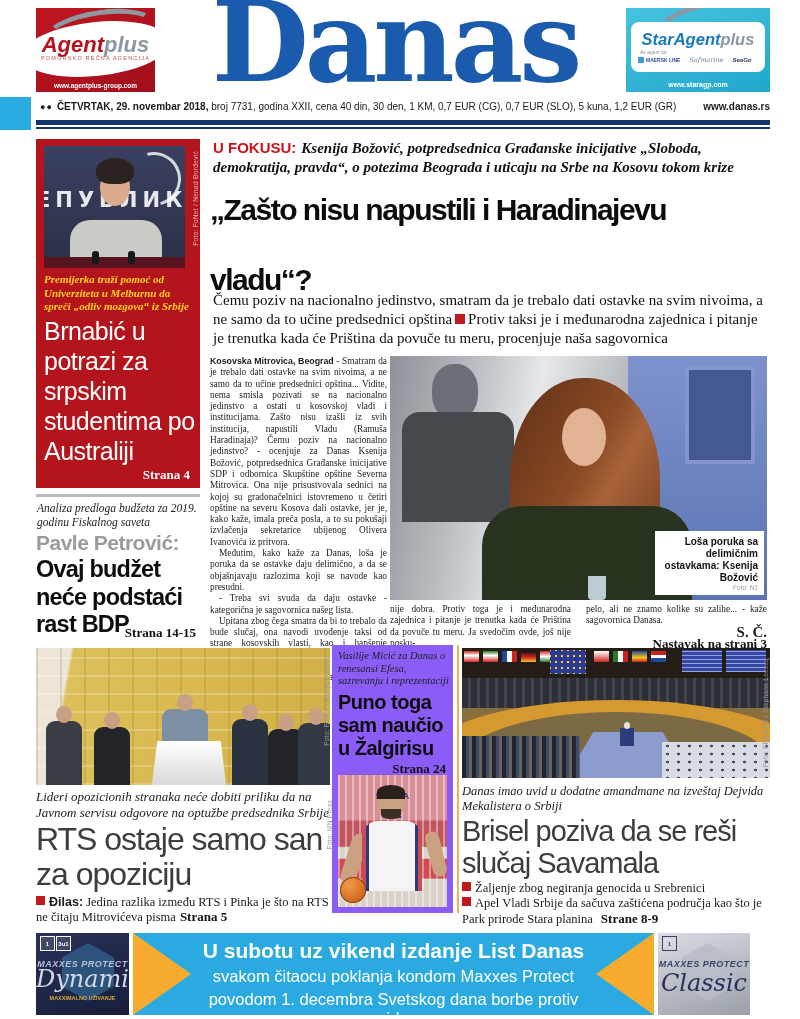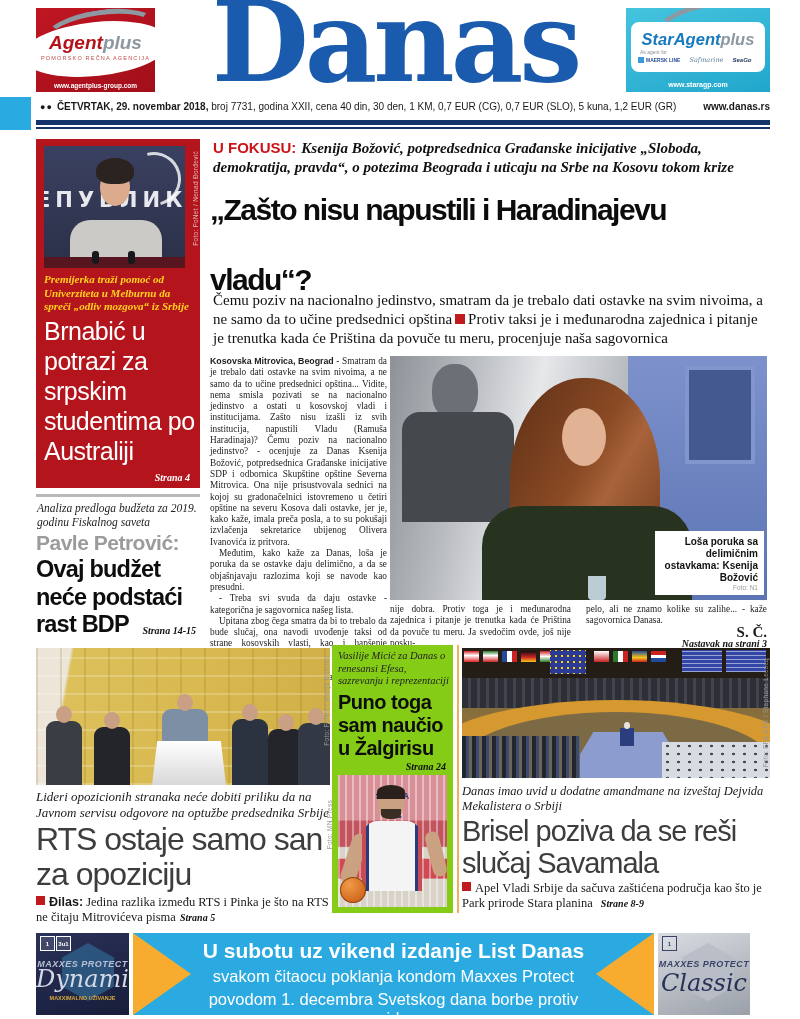--- a/index.html
+++ b/index.html
@@ -1,31 +1,31 @@
 <!DOCTYPE html>
 <html><head>
 <meta charset="utf-8">
 <style>
   html,body{margin:0;padding:0;background:#e8e8e8;}
   #page{position:relative;width:800px;height:1019px;background:#fff;overflow:hidden;
         font-family:"Liberation Sans",sans-serif;color:#111;}
   .abs{position:absolute;}
-  .pg{font-family:"Liberation Serif",serif;font-style:italic;font-weight:bold;font-size:10px;color:#111;}
+  .pg{font-family:"Liberation Serif",serif;font-weight:bold;font-size:13px;color:#111;}
   .sq{display:inline-block;width:9px;height:9px;background:#c01a1e;margin:0 4px 0 0;vertical-align:1px;}
   .vcred{position:absolute;writing-mode:vertical-rl;transform:rotate(180deg);
          font-size:6.5px;color:#999;letter-spacing:.3px;white-space:nowrap;}
   .cap-title{font-size:10px;line-height:12px;font-weight:bold;color:#111;}
   .cap-credit{font-size:6.5px;color:#9a9a9a;}
 
   
   #ad-left{left:36px;top:8px;width:119px;height:84px;background:linear-gradient(150deg,#c01622,#a10f1a);overflow:hidden;}
   #ad-left .oval{position:absolute;left:-14px;top:14px;width:148px;height:54px;background:#fff;border-radius:50%;transform:rotate(-6deg);}
   #ad-left .swoosh{position:absolute;left:8px;top:2px;width:104px;height:34px;border-radius:50%;
         border:5px solid transparent;border-top-color:#8d98a1;transform:rotate(-8deg);}
-  #ad-left .brand{position:absolute;left:0;top:24px;width:100%;text-align:center;font-style:italic;font-weight:bold;font-size:19px;color:#b5121b;}
+  #ad-left .brand{position:absolute;left:0;top:24px;width:100%;text-align:center;font-style:italic;font-weight:bold;font-size:22px;color:#b5121b;}
   #ad-left .brand .b2{color:#8d98a1;}
   #ad-left .tag{position:absolute;left:0;top:47px;width:100%;text-align:center;font-size:5.5px;letter-spacing:1.2px;color:#c0504d;}
   #ad-left .url{position:absolute;left:0;bottom:3px;width:100%;text-align:center;font-size:6.5px;font-weight:bold;color:#fff;}
 
   #masthead-title{left:170px;top:-10px;width:450px;height:104px;text-align:center;
       font-family:"DejaVu Serif",serif;font-weight:bold;font-size:112px;line-height:104px;
       letter-spacing:-4px;color:#1a5bad;}
 
   #ad-right{left:626px;top:8px;width:144px;height:84px;background:linear-gradient(160deg,#45c4de,#21a6cc);overflow:hidden;}
   #ad-right .card{position:absolute;left:5px;top:14px;width:134px;height:50px;background:#fff;border-radius:8px;}
@@ -116,21 +116,21 @@
   .man::before{content:"";position:absolute;top:-15px;left:50%;margin-left:-8px;width:16px;height:17px;border-radius:50%;background:#c9a083;}
   #rts-podium{position:absolute;left:116px;bottom:0;width:74px;height:44px;
       background:linear-gradient(#ffffff,#d8d8d8);clip-path:polygon(7% 0,93% 0,100% 100%,0 100%);}
   #rts-kicker{left:36px;top:789px;width:296px;font-family:"Liberation Serif",serif;font-style:italic;font-size:13px;line-height:15.5px;color:#1a1a1a;}
   #rts-headline{left:36px;top:822px;width:296px;font-size:32px;line-height:35px;letter-spacing:-1px;color:#3d3d3d;}
   #rts-bullet{left:36px;top:895px;width:296px;font-family:"Liberation Serif",serif;font-size:12.5px;line-height:14.5px;color:#1a1a1a;}
   #rts-bullet .lbl{font-weight:bold;font-family:"Liberation Sans",sans-serif;font-size:12.5px;}
   #rts-bullet .pg{margin-left:4px;}
 
   
-  #micic-box{left:332px;top:645px;width:121px;height:268px;background:#84cc16;}
+  #micic-box{left:332px;top:645px;width:121px;height:268px;background:#8b5cf6;}
   #micic-kicker{position:absolute;left:6px;top:5px;width:111px;font-family:"Liberation Serif",serif;font-style:italic;font-size:10.5px;line-height:12.5px;color:#222;}
   #micic-headline{position:absolute;left:6px;top:46px;width:113px;font-weight:bold;font-size:20px;line-height:23px;letter-spacing:-.5px;color:#0d0d0d;}
   #micic-page{position:absolute;right:7px;top:116px;}
   #bb-photo{position:absolute;left:6px;top:130px;width:109px;height:132px;overflow:hidden;
      background:repeating-linear-gradient(90deg,rgba(255,255,255,.4) 0 2px,transparent 2px 7px),
                 linear-gradient(#d98f96 0 34%,#c2545e 35% 54%,#d8d2c8 55% 63%,#cf4a52 64% 78%,#d8d2c8 79%);}
   #bb-photo .jersey{position:absolute;left:24px;top:46px;width:60px;height:70px;border-radius:16px 16px 0 0;
       background:linear-gradient(90deg,#c94b55 0 6%,#2b3a7a 6% 12%,#f4f4f4 12% 88%,#2b3a7a 88% 94%,#c94b55 94%);}
   #bb-photo .j-name{position:absolute;left:0;top:16px;width:100%;text-align:center;font-weight:bold;font-size:8.5px;letter-spacing:.5px;color:#2b3a7a;}
   #bb-photo .j-num{position:absolute;left:0;top:28px;width:100%;text-align:center;font-weight:bold;font-size:17px;color:#2b3a7a;}
@@ -351,20 +351,21 @@
     <div class="carpet"></div>
     <div class="pod"></div>
     <div class="spk"></div>
     <div class="crowdL"></div>
     <div class="floorR"></div>
   </div>
   <div class="vcred" style="left:762px;top:658px;">Foto: EPA-EFE / Stephane Lecocq</div>
   <div class="abs" id="brisel-kicker">Danas imao uvid u dodatne amandmane na izveštaj Dejvida Mekalistera o Srbiji</div>
   <div class="abs" id="brisel-headline">Brisel poziva da se reši slučaj Savamala</div>
   <div class="abs" id="brisel-bullets">
+    <p class="row"><span class="sq"></span><span>Žaljenje zbog negiranja genocida u Srebrenici</span></p>
     <p class="row"><span class="sq"></span><span>Apel Vladi Srbije da sačuva zaštićena područja kao što je Park prirode Stara planina</span><span class="pg">Strane 8-9</span></p>
   </div>
 
   <div class="abs" id="prod-left">
     <div class="hex"></div>
     <div class="badge" style="left:4px;">1</div>
     <div class="badge" style="left:20px;">3u1</div>
     <div class="brand">MAXXES PROTECT</div>
     <div class="scriptname">Dynamic</div>
     <div class="tag">MAXXIMALNO UŽIVANJE</div>

